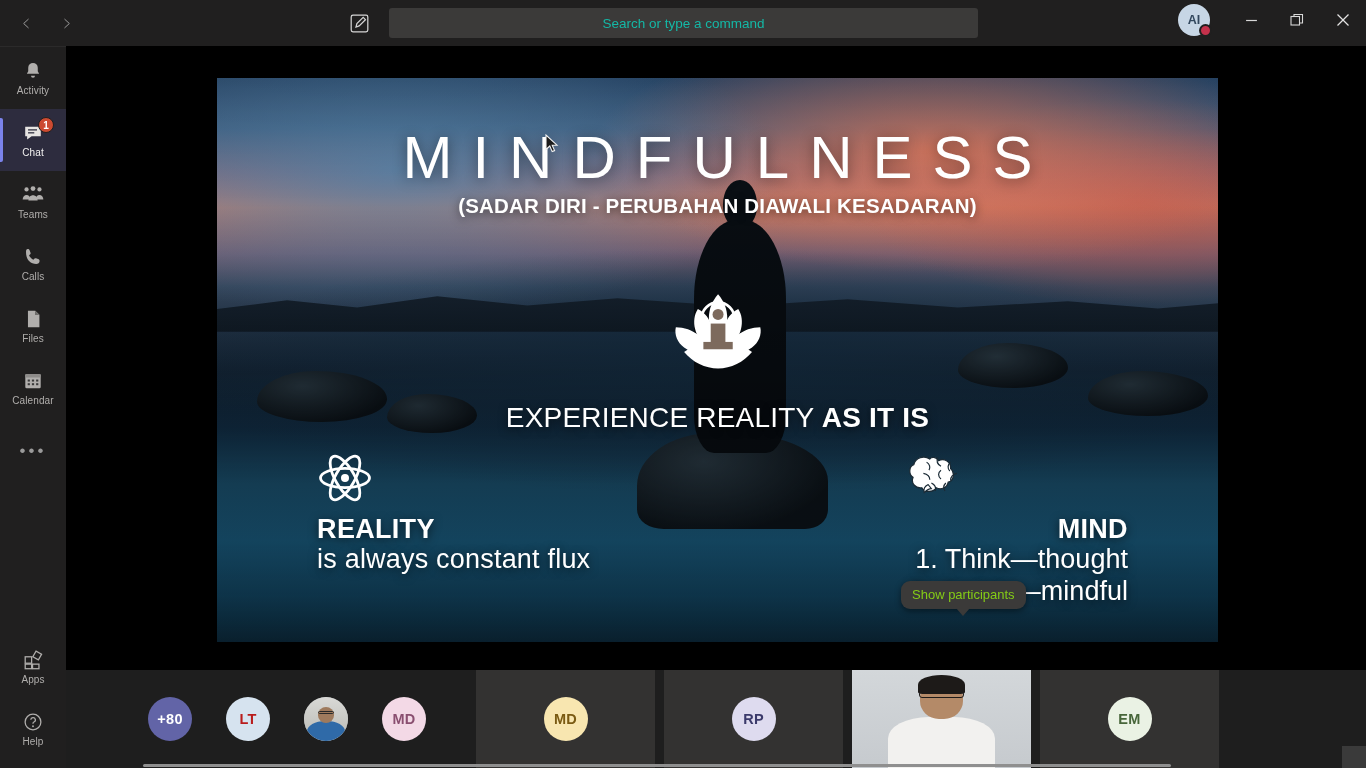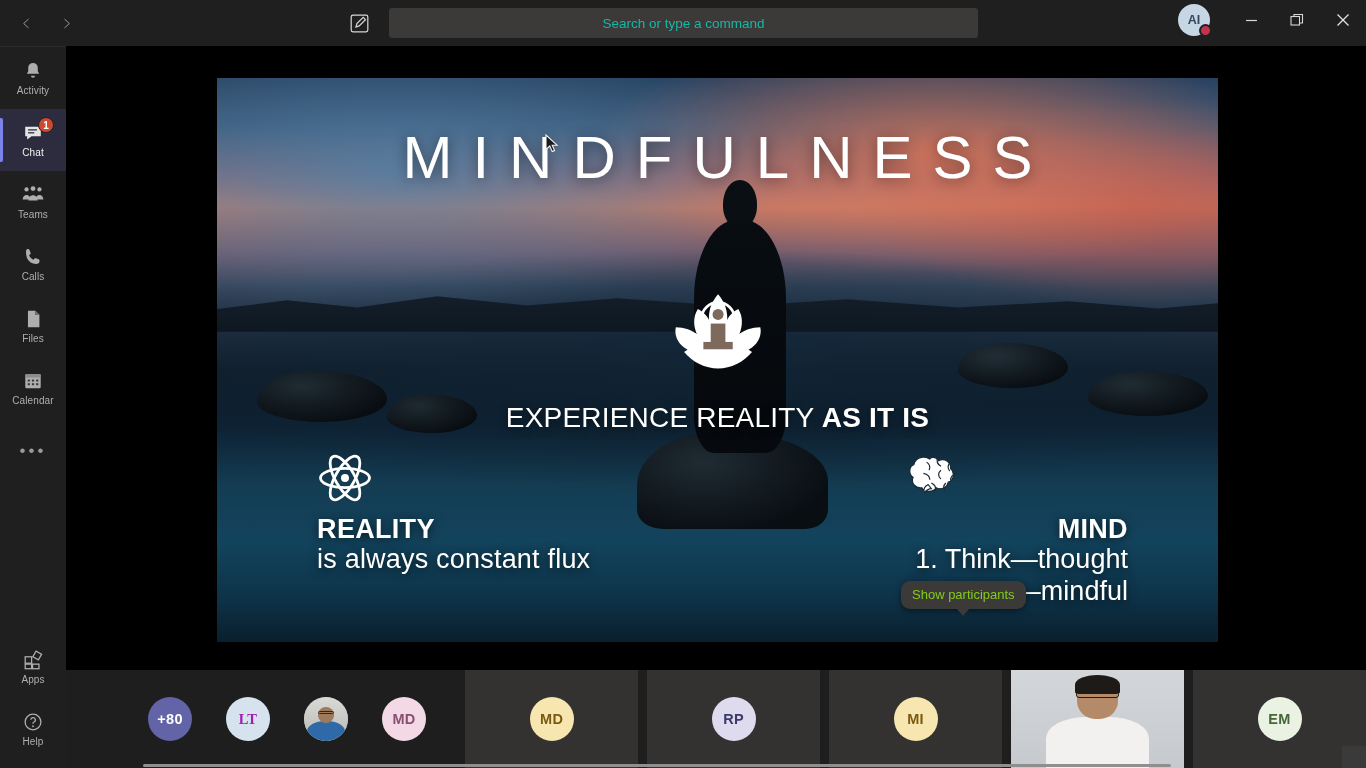--- a/index.html
+++ b/index.html
@@ -359,20 +359,21 @@
       <div class="rock r5"></div>
 
       <div class="figure">
         <div class="head"></div>
         <div class="body"></div>
       </div>
 
       <div class="slide-veil"></div>
 
       <div class="slide-title">MINDFULNESS</div>
+      <div class="slide-subtitle">(SADAR DIRI - PERUBAHAN DIAWALI KESADARAN)</div>
 
       <div class="lotus">
         <svg viewBox="0 0 120 100" width="100%" height="100%">
           <g fill="#ffffff">
             <path d="M60 6c7 8 10 17 10 26 0 9-4 17-10 22-6-5-10-13-10-22 0-9 3-18 10-26Z"></path>
             <path d="M38 22c8 4 13 11 15 19 2 8 1 16-3 22-7-3-13-10-15-19-2-8-1-16 3-22Z"></path>
             <path d="M82 22c4 6 5 14 3 22-2 9-8 16-15 19-4-6-5-14-3-22 2-8 7-15 15-19Z"></path>
             <path d="M14 42c9 0 18 3 25 9 6 5 10 12 11 19-9 2-19 0-27-6-7-5-11-14-9-22Z"></path>
             <path d="M106 42c2 8-2 17-9 22-8 6-18 8-27 6 1-7 5-14 11-19 7-6 16-9 25-9Z"></path>
             <path d="M60 58c14 0 28 4 37 11-9 11-23 18-37 18s-28-7-37-18c9-7 23-11 37-11Z"></path>
@@ -435,21 +436,21 @@
       </div>
     </div>
   </div>
 
   <div class="strip">
 
     <div class="strip-left">
       <div class="circ" style="background:#6264a7;color:#ffffff;">
         <span>+80</span>
       </div>
-      <div class="circ" style="background:#d6e3ef;color:#a21caf;font-family:Liberation Serif, serif;">
+      <div class="circ" style="background:#d6e3ef;color:#b91c1c;">
         <span>LT</span>
       </div>
       <div class="circ photo">
         <span class="photo-bg"></span>
         <span class="photo-body"></span>
         <span class="photo-head"></span>
         <span class="photo-glasses"></span>
       </div>
       <div class="circ" style="background:#f3d9e6;color:#8a4f70;">
         <span>MD</span>
@@ -461,25 +462,20 @@
         <span>MD</span>
       </div>
     </div>
 
     <div class="tile">
       <div class="circ" style="background:#dedbef;color:#3b3a6b;">
         <span>RP</span>
       </div>
     </div>
 
-    <div class="tile">
-      <div class="circ" style="background:#f8e6b0;color:#7a5a12;">
-        <span>MI</span>
-      </div>
-    </div>
 
     <div class="tile video">
       <div class="vid-wrap">
         <span class="vid-bg"></span>
         <span class="vid-body"></span>
         <span class="vid-head"></span>
         <span class="vid-hair"></span>
         <span class="vid-glasses"></span>
       </div>
     </div>

